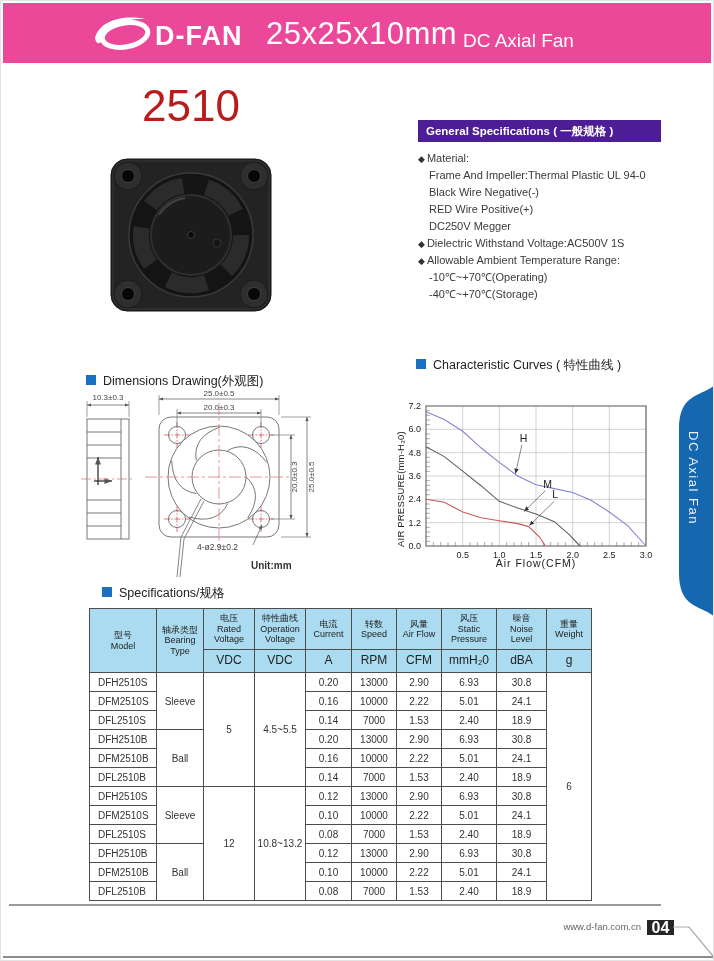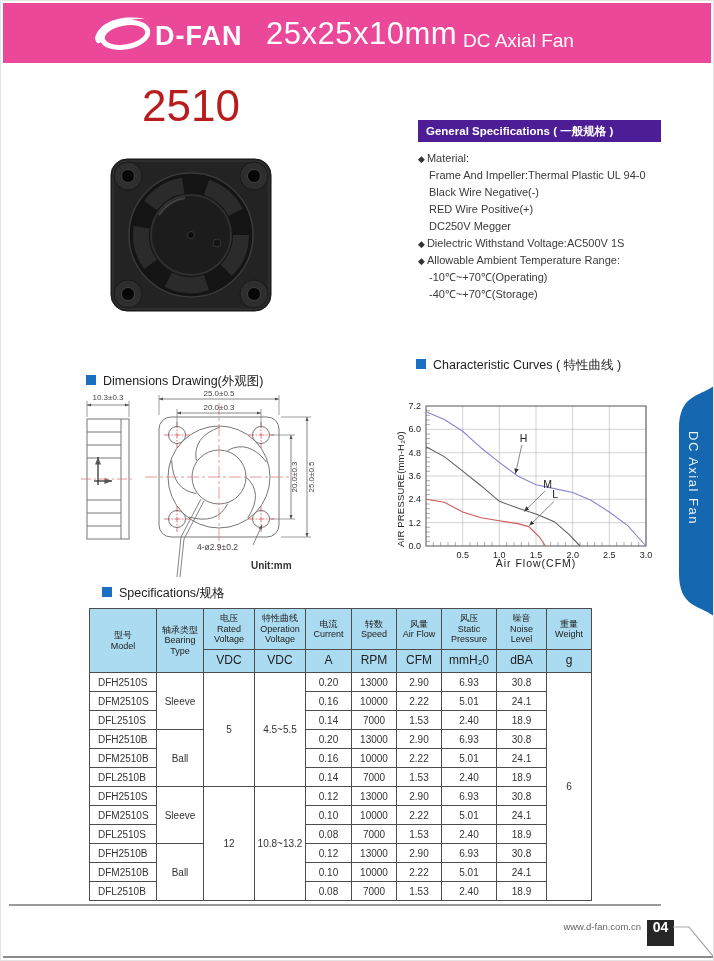--- a/index.html
+++ b/index.html
@@ -50,22 +50,22 @@
                  line-height:1.15;padding:1px;text-align:center;}
   .spec-table thead tr.h1 th{height:38px;}
   .spec-table thead tr.h2 th{height:20px;font-size:12px;}
   .spec-table td{font-size:10px;color:#333;text-align:center;height:18px;padding:0;}
   .spec-table td.model{text-align:left;padding-left:8px;}
 
   
   .rule1{position:absolute;left:8px;top:903px;width:652px;height:2px;background:#9a9a9a;}
   .rule2{position:absolute;left:2px;top:955px;width:710px;height:2px;background:#8c8c8c;}
   .site{position:absolute;left:480px;top:920px;width:160px;text-align:right;font-size:9.5px;color:#666;}
-  .pageno{position:absolute;left:646px;top:919px;width:27px;height:26px;background:#262626;
-          color:#fff;font-size:14px;font-weight:bold;text-align:center;line-height:15px;}
+  .pageno{position:absolute;left:646px;top:919px;width:27px;height:15px;background:#262626;
+          color:#fff;font-size:16px;font-weight:bold;text-align:center;line-height:15px;}
   .corner-svg{position:absolute;left:672px;top:916px;}
 </style>
 </head>
 <body>
 
 <div id="page">
 
   <div class="hdr">
     <svg class="hdr-logo" width="230" height="44" viewBox="0 0 230 44">
       <g>

